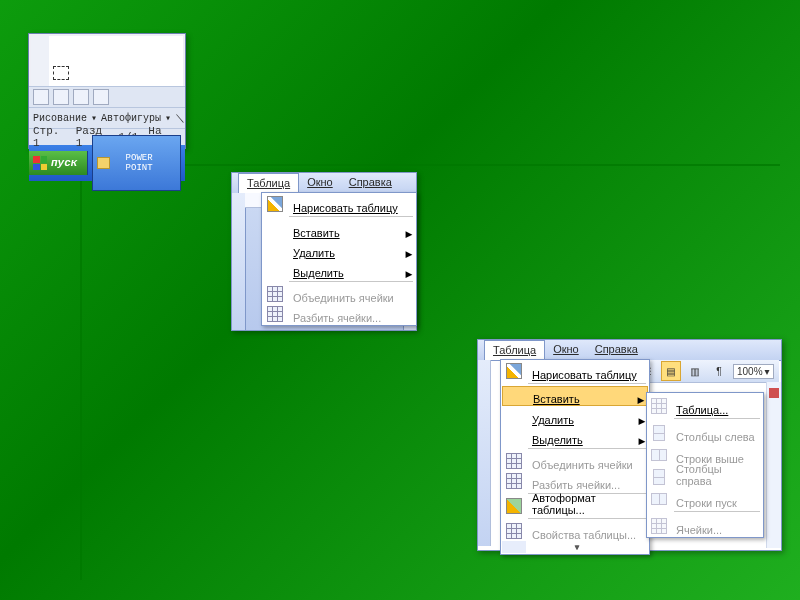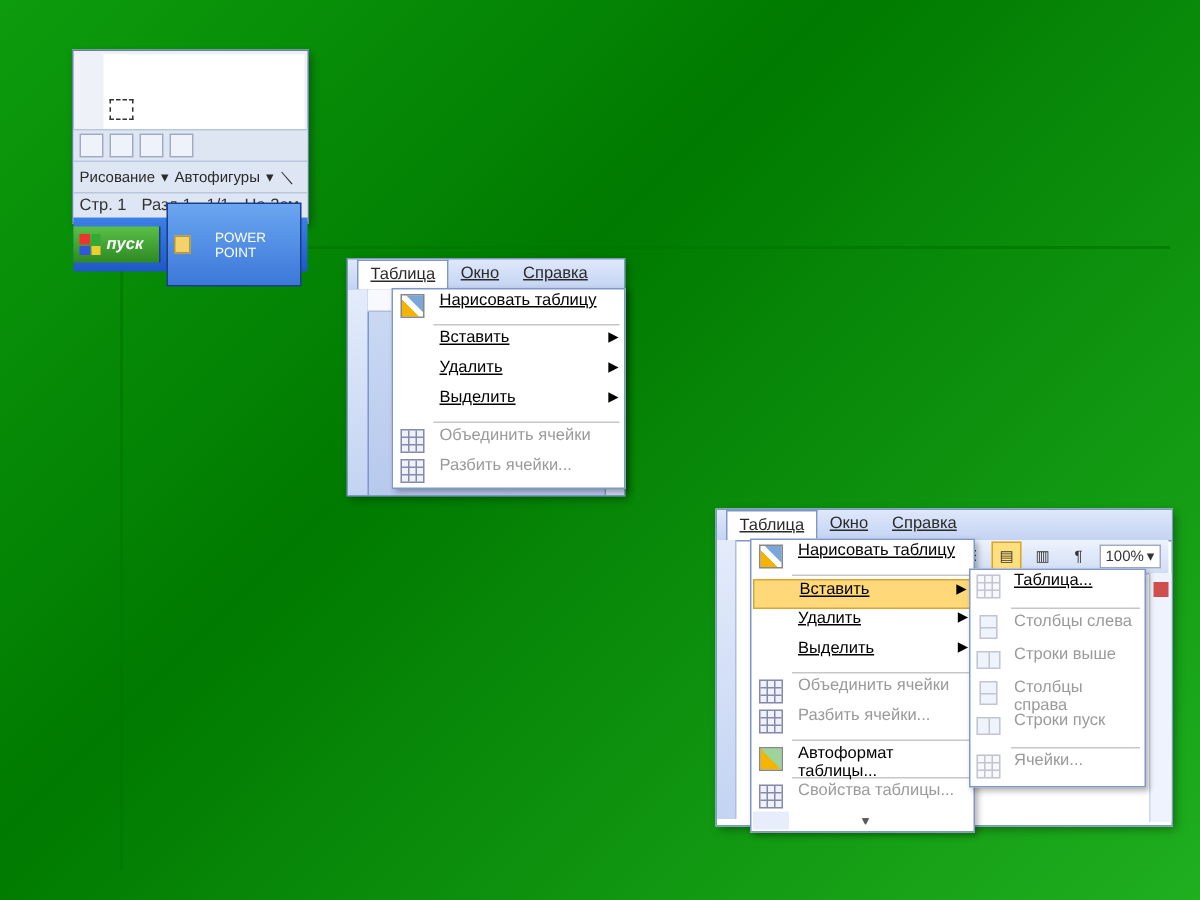--- a/index.html
+++ b/index.html
@@ -16,25 +16,26 @@
     position: absolute;
     left: 80px; top: 164px; right: 20px; bottom: 20px;
     border-left: 2px solid rgba(0,120,0,.7);
     border-top: 2px solid rgba(0,120,0,.7);
     pointer-events: none;
   }
 
   
   .shot1 {
     position: absolute;
-    left: 48px; top: 33px;
+    left: 28px; top: 33px;
     width: 156px; height: 114px;
     background: #efeff6;
     border: 1px solid #6a7fb0;
     box-shadow: 2px 2px 5px rgba(0,0,0,.3);
+    font-family: Liberation Mono, monospace;
   }
   .shot1 .doc-area {
     height: 50px;
     margin: 2px 2px 0 2px;
     background: #fff;
     border-left: 18px solid #eef1f8;
     position: relative;
   }
   .shot1 .doc-area .sel {
     position: absolute; left: 4px; top: 30px;
@@ -131,21 +132,21 @@
   .dropdown {
     position: absolute;
     background: #fff;
     border: 1px solid #7f97c9;
     box-shadow: 2px 2px 4px rgba(0,0,0,.3);
     padding: 1px;
     font-size: 11px;
     color: #000;
   }
   .dropdown .row {
-    display: flex; align-items: flex-start;
+    display: flex; align-items: flex-end;
     height: 20px;
   }
   .dropdown .row .ic {
     width: 24px; height: 20px;
     display: flex; align-items: center; justify-content: center;
   }
   .dropdown .row .lbl {
     flex: 1;
     padding: 0 6px;
   }
@@ -275,21 +276,21 @@
   }
   .shot3 .right-rail{
     position:absolute; right:0; top:42px; bottom:2px;
     width:14px;
     background:#eef3fd; border-left:1px solid #cfd8ea;
   }
   .shot3 .right-rail .sq{
     width:10px;height:10px;margin:6px auto;background:#cf4f4f;
   }
   .shot3 .dropdown.d1 { left: 22px; top: 19px; width: 146px; }
-  .shot3 .dropdown.d2 { left: 168px; top: 39px; width: 114px; }
+  .shot3 .dropdown.d2 { left: 168px; top: 52px; width: 114px; }
   .shot3 .dropdown.d2 .row { height:22px; }
   .shot3 .dropdown.d2 .row .ic{width:22px;}
   .shot3 .dropdown.d2 .row .ic .glyph-table,
   .shot3 .dropdown.d2 .row .ic .glyph-col,
   .shot3 .dropdown.d2 .row .ic .glyph-row{opacity:.5}
 </style>
 </head>
 <body>
 
 <div class="slide-frame"></div>

